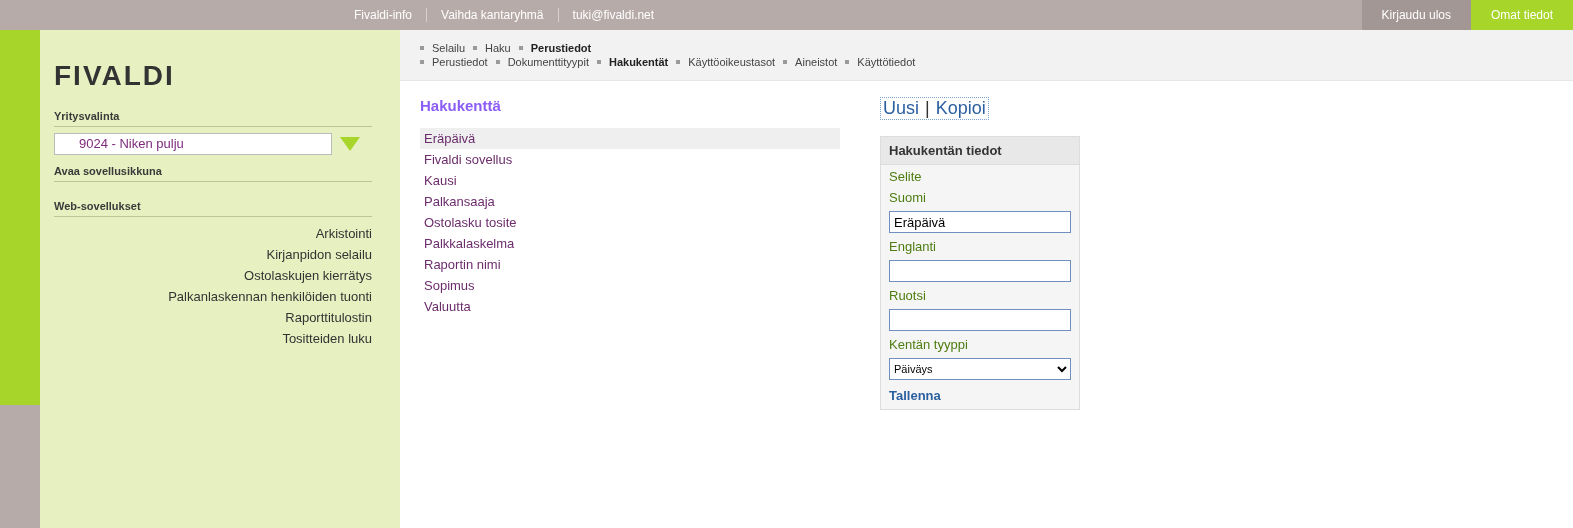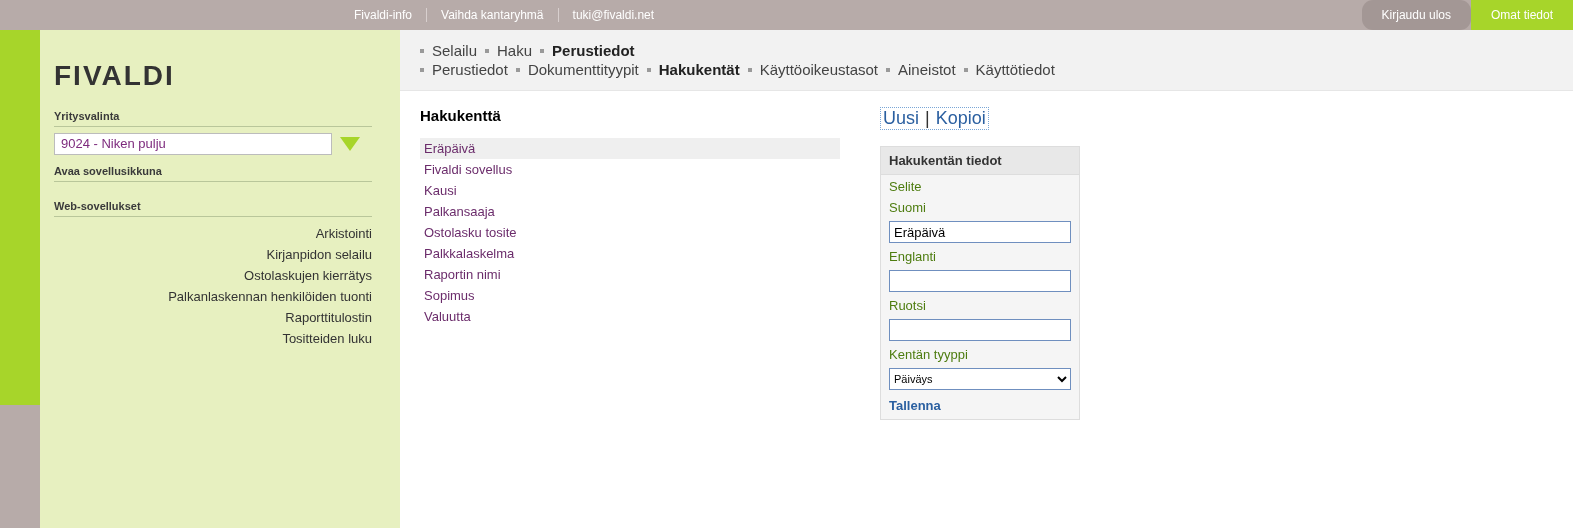--- a/index.html
+++ b/index.html
@@ -4,53 +4,53 @@
 <style>
   * { box-sizing: border-box; margin: 0; padding: 0; }
   body { font-family: Arial, Helvetica, sans-serif; font-size: 13px; color: #333; background: #fff; width: 1573px; }
 
   
   .topbar { height: 30px; background: #b7aba9; display: flex; align-items: center; color: #fff; font-size: 12px; }
   .topbar-left { display: flex; align-items: center; padding-left: 340px; }
   .topbar-link { padding: 0 14px; cursor: pointer; }
   .topbar-sep { width: 1px; height: 14px; background: #d8cfce; }
   .topbar-spacer { flex: 1; }
-  .topbar-logout { background: #a39795; height: 30px; display: flex; align-items: center; padding: 0 20px; cursor: pointer; border-radius: 11px; }
+  .topbar-logout { background: #a39795; height: 30px; display: flex; align-items: center; padding: 0 20px; cursor: pointer; }
   .topbar-own { background: #a7d52a; height: 30px; display: flex; align-items: center; padding: 0 20px; cursor: pointer; color: #fff; }
 
   
   .layout { display: flex; min-height: 498px; }
   .accent-stripe { width: 40px; display: flex; flex-direction: column; }
   .accent-green { flex: 0 0 375px; background: #a7d52a; }
   .accent-gray  { flex: 1; background: #b7aba9; }
 
   
   .sidebar { width: 360px; background: #e7f0c0; padding: 30px 28px 20px 14px; }
   .logo { font-family: Arial, sans-serif; font-weight: 900; font-size: 28px; letter-spacing: 2px; color: #333; margin-bottom: 18px; }
   .side-head { font-size: 11px; font-weight: bold; color: #3a3a3a; border-bottom: 1px solid #b9c69a; padding-bottom: 4px; margin-top: 10px; }
   .company-row { position: relative; margin: 6px 0 10px 0; }
-  .company-select { width: 278px; height: 22px; border: 1px solid #bcbcbc; background: #fff; color: #7d2a7d; font-size: 13px; padding: 2px 6px; display: inline-block; vertical-align: middle; }
+  .company-select { width: 278px; height: 22px; border: 1px solid #bcbcbc; background: #fff; color: #7d2a7d; font-size: 13px; padding: 2px 24px; display: inline-block; vertical-align: middle; }
   .company-arrow { display: inline-block; vertical-align: middle; margin-left: 4px; width: 0; height: 0; border-left: 10px solid transparent; border-right: 10px solid transparent; border-top: 14px solid #a7d52a; cursor: pointer; }
   .side-links { margin-top: 6px; text-align: right; }
   .side-link { display: block; padding: 3px 0 3px 10px; color: #333; cursor: pointer; font-size: 13px; }
 
   
   .main { flex: 1; background: #fff; }
-  .crumbs { background: #f2f2f2; padding: 10px 20px 10px 20px; border-bottom: 1px solid #e6e6e6; font-size: 15px; color: #444; }
+  .crumbs { background: #f2f2f2; padding: 10px 20px 10px 20px; border-bottom: 1px solid #e6e6e6; font-size: 11px; color: #444; }
   .crumb-row { display: flex; align-items: center; flex-wrap: wrap; margin: 2px 0; }
   .crumb-dot { width: 4px; height: 4px; background: #9a9a9a; margin: 0 8px 0 0; }
   .crumb-sep { width: 4px; height: 4px; background: #9a9a9a; margin: 0 8px; }
   .crumb { color: #444; cursor: pointer; }
   .crumb.current { font-weight: bold; color: #222; }
 
   .content { display: flex; padding: 16px 20px; gap: 40px; }
   .col-list { width: 420px; }
   .col-form { width: 200px; }
 
-  .section-title { font-size: 15px; font-weight: bold; color: #000000; margin-bottom: 14px; }
+  .section-title { font-size: 15px; font-weight: bold; color: #8b5cf6; margin-bottom: 14px; }
   .list-item { padding: 3px 4px; color: #6b2c6b; cursor: pointer; font-size: 13px; }
   .list-item.active { background: #efefef; }
 
   .action-links { font-size: 18px; margin-bottom: 16px; display: flex; align-items: center; gap: 6px; border: 1px dotted #7aa6d6; padding: 0 2px; width: max-content; }
   .action-link { color: #2a5fa0; cursor: pointer; }
 
   .form-table { width: 200px; border: 1px solid #ddd; background: #f5f5f5; font-size: 13px; }
   .form-head { background: #e8e8e8; font-weight: bold; padding: 6px 8px; border-bottom: 1px solid #ddd; }
   .form-cell { padding: 4px 8px 2px 8px; }
   .form-label { color: #4d7c0f; padding-top: 4px; }

